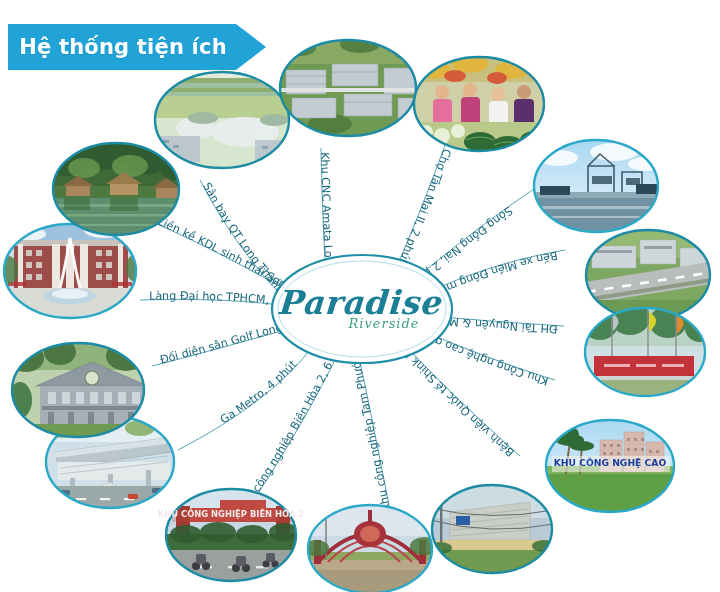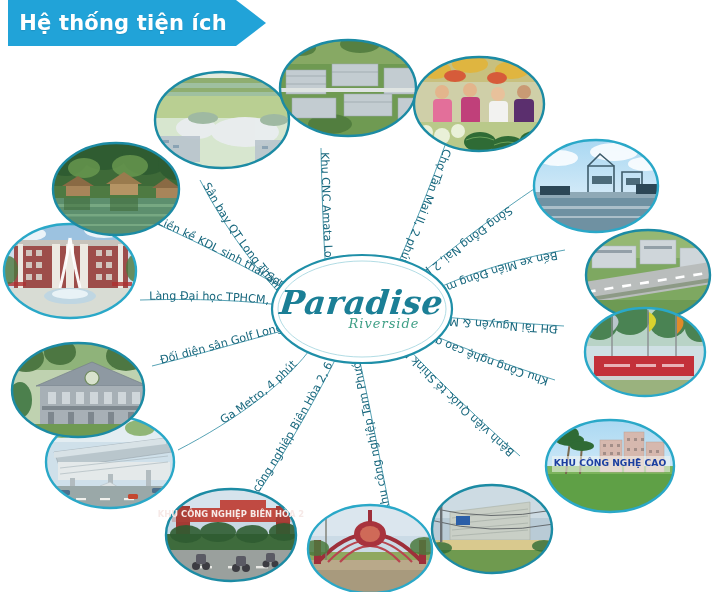--- a/index.html
+++ b/index.html
@@ -6,21 +6,21 @@
   body{
     width:720px;height:592px;position:relative;overflow:hidden;
     background:#ffffff;
     font-family:"DejaVu Sans","Liberation Sans",sans-serif;
   }
   #stage{position:absolute;inset:0;width:720px;height:592px;}
   svg.layer{position:absolute;left:0;top:0;width:720px;height:592px;}
 
   
   #header-banner{
-    position:absolute;left:8px;top:0;width:258px;height:40px;
+    position:absolute;left:8px;top:24px;width:258px;height:40px;
     z-index:5;
   }
   #header-banner .bannerbg{position:absolute;inset:0;}
   #header-title{
     position:absolute;left:0;top:0;width:230px;height:46px;
     display:flex;align-items:center;justify-content:center;
     color:#ffffff;font-size:21px;font-weight:bold;letter-spacing:.2px;
     text-shadow:0 1px 1px rgba(0,0,0,.10);
     white-space:nowrap;
   }

